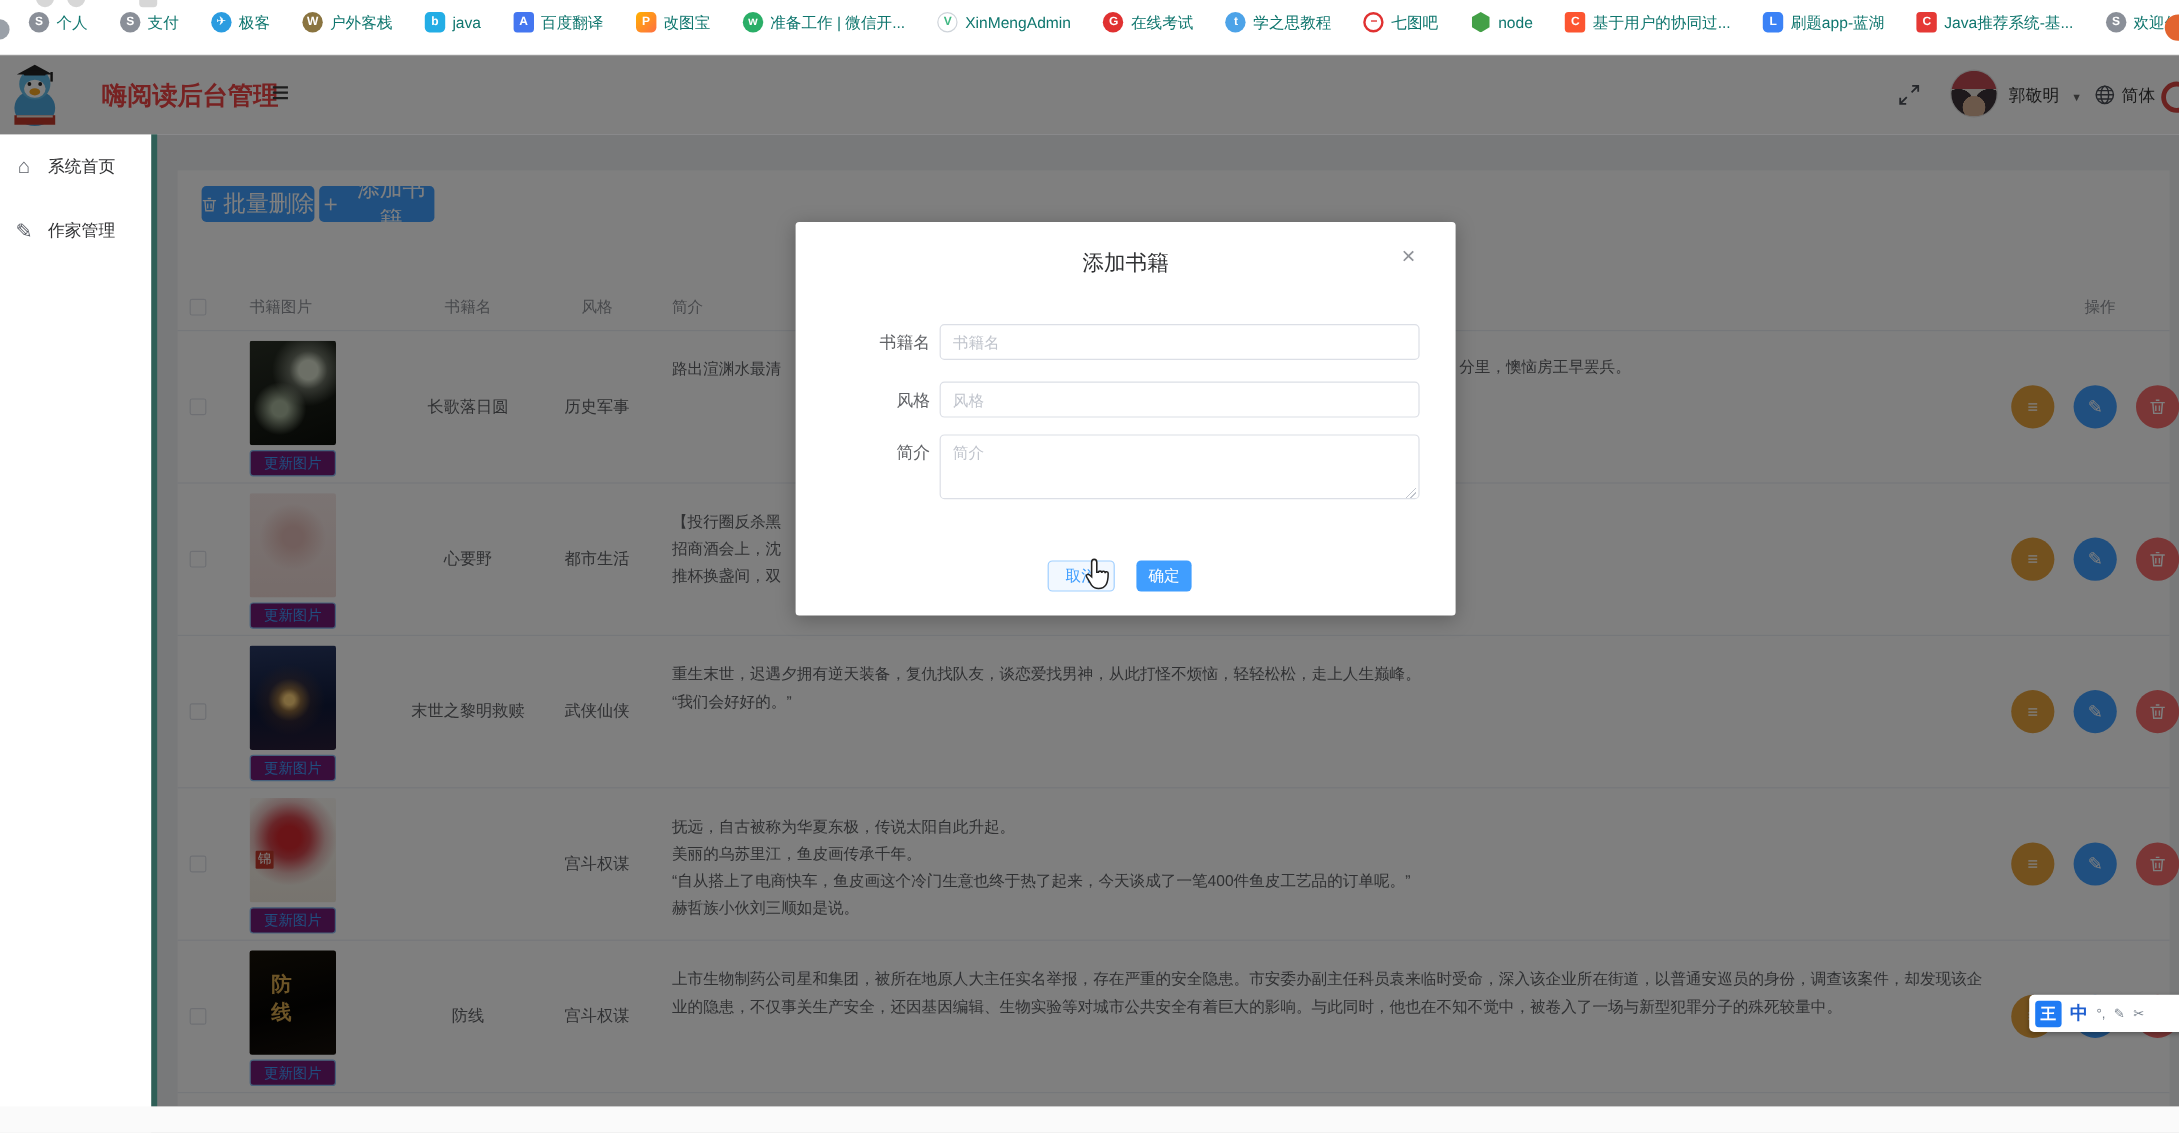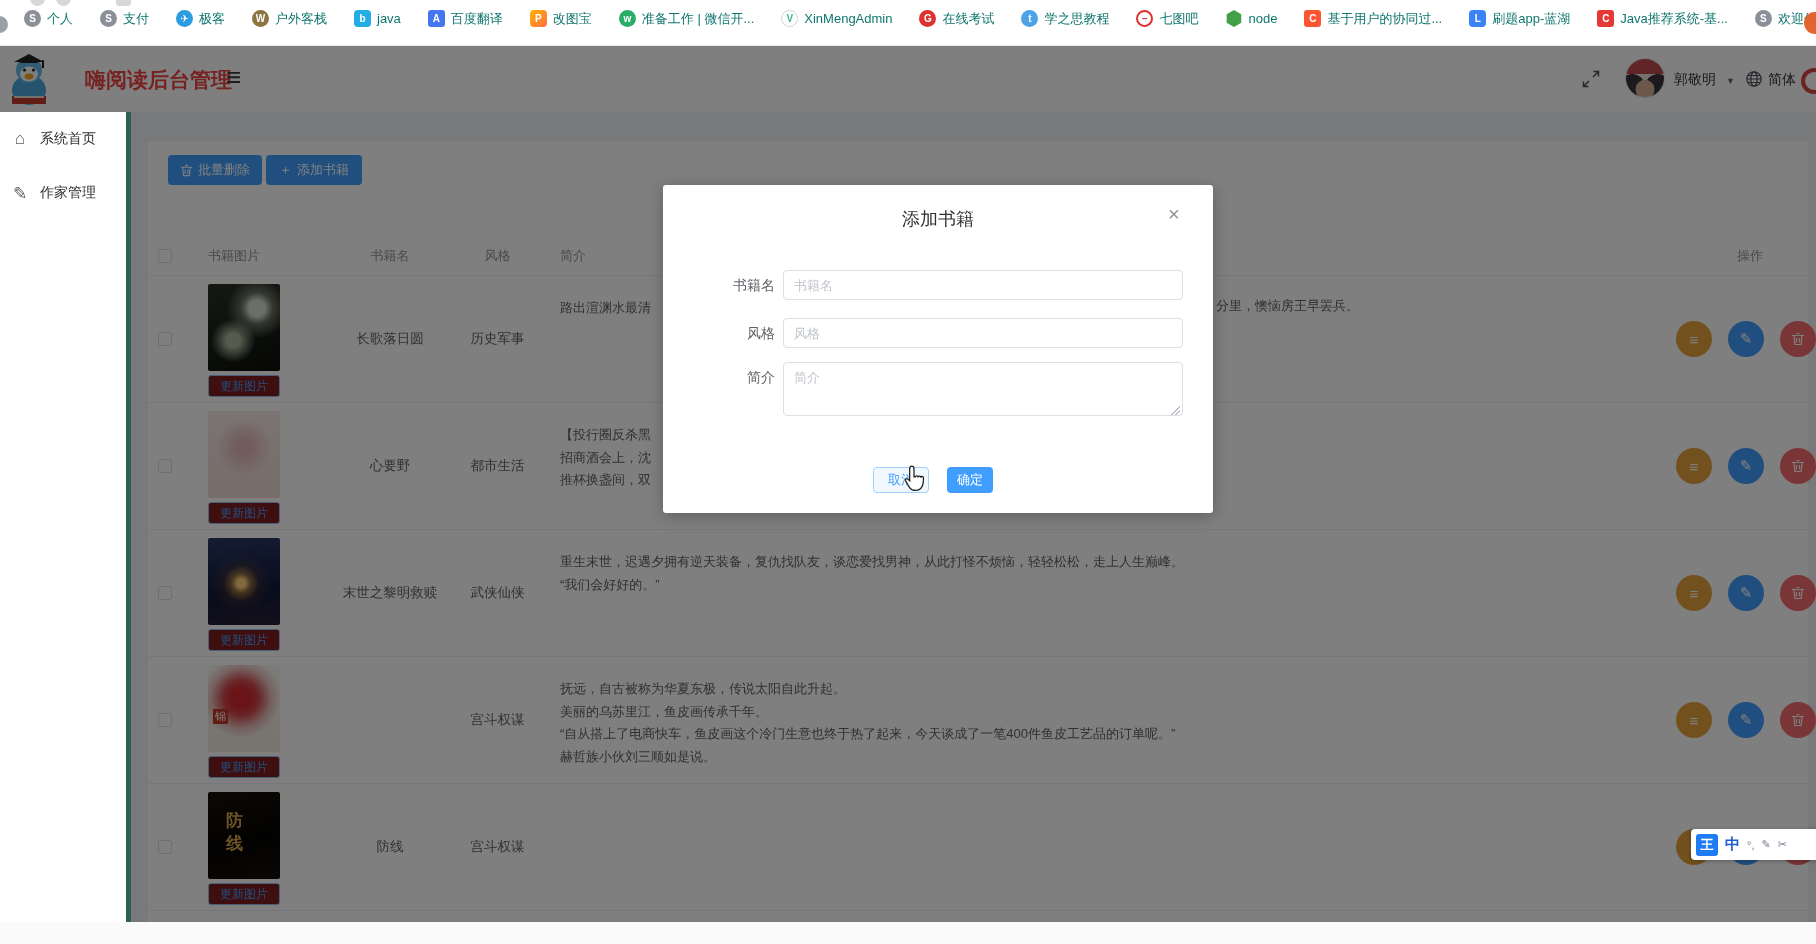--- a/index.html
+++ b/index.html
@@ -43,21 +43,21 @@
   .sidebar { position:absolute; left:0; top:112px; width:126px; height:832px; background:#fff; z-index:20; }
   .side-item { height:54px; display:flex; align-items:center; gap:10px; padding-left:10px; cursor:pointer; }
   .side-icon { font-size:17px; color:#5a5e66; width:20px; text-align:center; }
   .side-label { font-size:14px; color:#303133; }
 
   
   .teal-line { position:absolute; left:126px; top:112px; width:5px; height:810px; background:#5fbfae; }
   .main-bg { position:absolute; left:131px; top:112px; width:1685px; height:810px; background:#f0f2f5; }
   .card { position:absolute; left:148px; top:142px; width:1660px; height:780px; background:#fff; }
 
-  .btn { border:none; border-radius:4px; font-size:13px; cursor:pointer;
+  .btn { border:none; border-radius:4px; font-size:19px; cursor:pointer;
     display:flex; align-items:center; justify-content:center; gap:5px;
     font-family:"Liberation Sans","DejaVu Sans",sans-serif; }
   .btn-primary { background:#409eff; color:#fff; }
   .batch-del-btn { position:absolute; left:20px; top:13px; width:94px; height:30px; }
   .add-book-btn { position:absolute; left:118px; top:13px; width:96px; height:30px; }
   .search-input { position:absolute; left:1390px; top:11px; width:268px; height:36px;
     border:1px solid #dcdfe6; border-radius:4px; padding:0 14px; font-size:14px; color:#606266;
     font-family:"Liberation Sans","DejaVu Sans",sans-serif; }
   .search-input::placeholder { color:#bfc4cc; }
 
@@ -70,21 +70,21 @@
     border:1px solid #dcdfe6; border-radius:2px; background:#fff; cursor:pointer; }
   .thead .cb { top:13px; margin-top:0; }
   .col-cover  { left:60px;  width:72px; }
   .col-name   { left:182px; width:120px; justify-content:center; text-align:center; }
   .col-genre  { left:302px; width:95px;  justify-content:center; text-align:center; }
   .col-intro  { left:412px; width:1100px; }
   .col-ops    { left:1589px;text-align:center; }
   .covercell { position:absolute; left:60px; top:8px; width:72px; }
   .cover { position:relative; width:72px; height:87px; border-radius:2px; overflow:hidden; }
   .cover-label { position:absolute; }
-  .updbtn { display:block; margin-top:4px; width:72px; height:22px; background:#7f1d1d;
+  .updbtn { display:block; margin-top:4px; width:72px; height:22px; background:#701a75;
     border:1px solid #8ec1f5; border-radius:3px; color:#409eff; font-size:12px; cursor:pointer; }
   .namecell,.genrecell { position:absolute; top:0; height:100%; display:flex; align-items:center;
     justify-content:center; font-size:13.5px; color:#606266; }
   .namecell { left:182px; width:120px; }
   .genrecell { left:302px; width:95px; }
   .introcell { position:absolute; left:412px; top:0; width:1100px; height:100%;
     font-size:13px; color:#606266; }
   .intro-text { display:block; padding-top:21px; line-height:22.5px; white-space:pre-line; }
   .intro-right { position:absolute; left:656px; top:21px; white-space:nowrap; }
   .opscell { position:absolute; left:1528px; top:0; height:100%; display:flex; align-items:center; gap:16px; }
@@ -432,20 +432,24 @@
         <div class="trow">
           <span class="cb"></span>
           <div class="covercell">
             <div class="cover" style="background:linear-gradient(165deg,#171208,#050403 55%,#16100a)">
               <span class="cover-label" style="left:50%;top:46%;transform:translate(-50%,-50%);color:#d9a84e;font-size:17px;font-weight:bold;letter-spacing:3px">防线</span>
             </div>
             <button class="updbtn">更新图片</button>
           </div>
           <div class="namecell">防线</div>
           <div class="genrecell">宫斗权谋</div>
+          <div class="introcell">
+            <span class="intro-text">上市生物制药公司星和集团，被所在地原人大主任实名举报，存在严重的安全隐患。市安委办副主任科员袁来临时受命，深入该企业所在街道，以普通安巡员的身份，调查该案件，却发现该企业的隐患，不仅事关生产安全，还因基因编辑、生物实验等对城市公共安全有着巨大的影响。与此同时，他也在不知不觉中，被卷入了一场与新型犯罪分子的殊死较量中。</span>
+            <span class="intro-right"></span>
+          </div>
           <div class="opscell">
             <button class="op op-view">
               <span>≡</span>
             </button>
             <button class="op op-edit">
               <span>✎</span>
             </button>
             <button class="op op-del">
               <svg width="14" height="14" viewBox="0 0 14 14">
                 <path d="M1 3.5h12M5.5 1.5h3M3 3.5l.8 9h6.4l.8-9M5.5 6v4.5M8.5 6v4.5" stroke="#fff" fill="none" stroke-width="1.2"></path>

